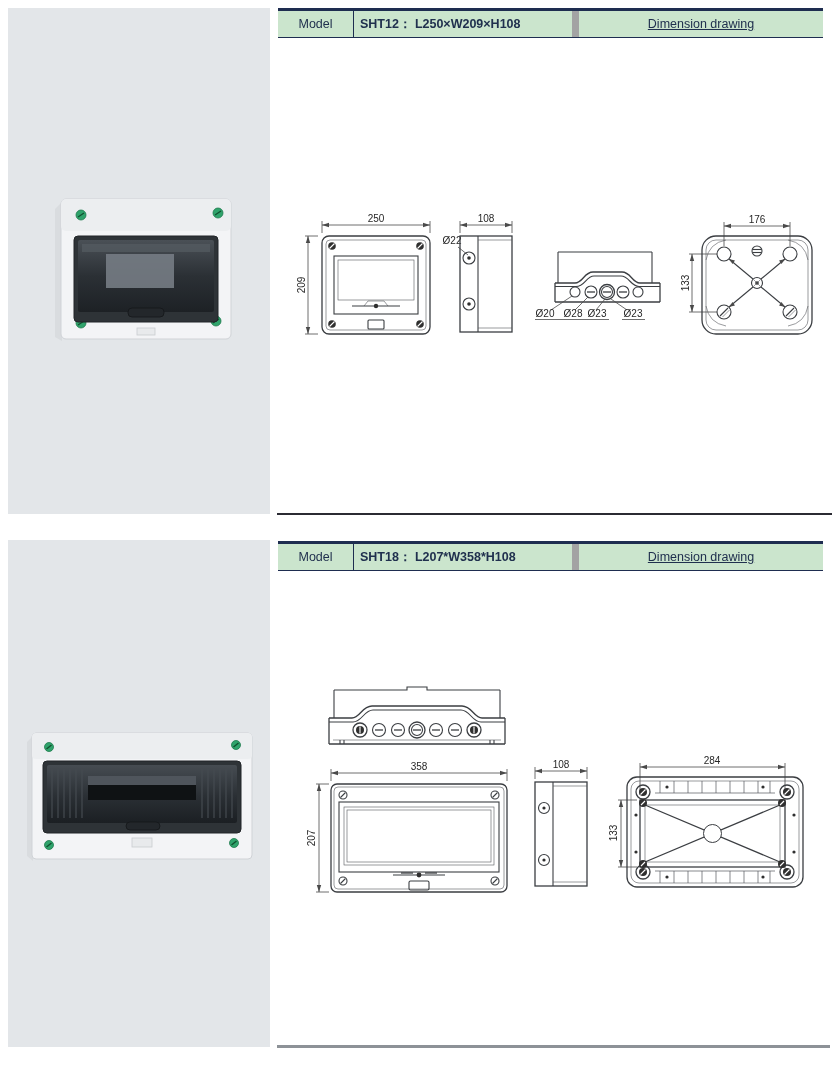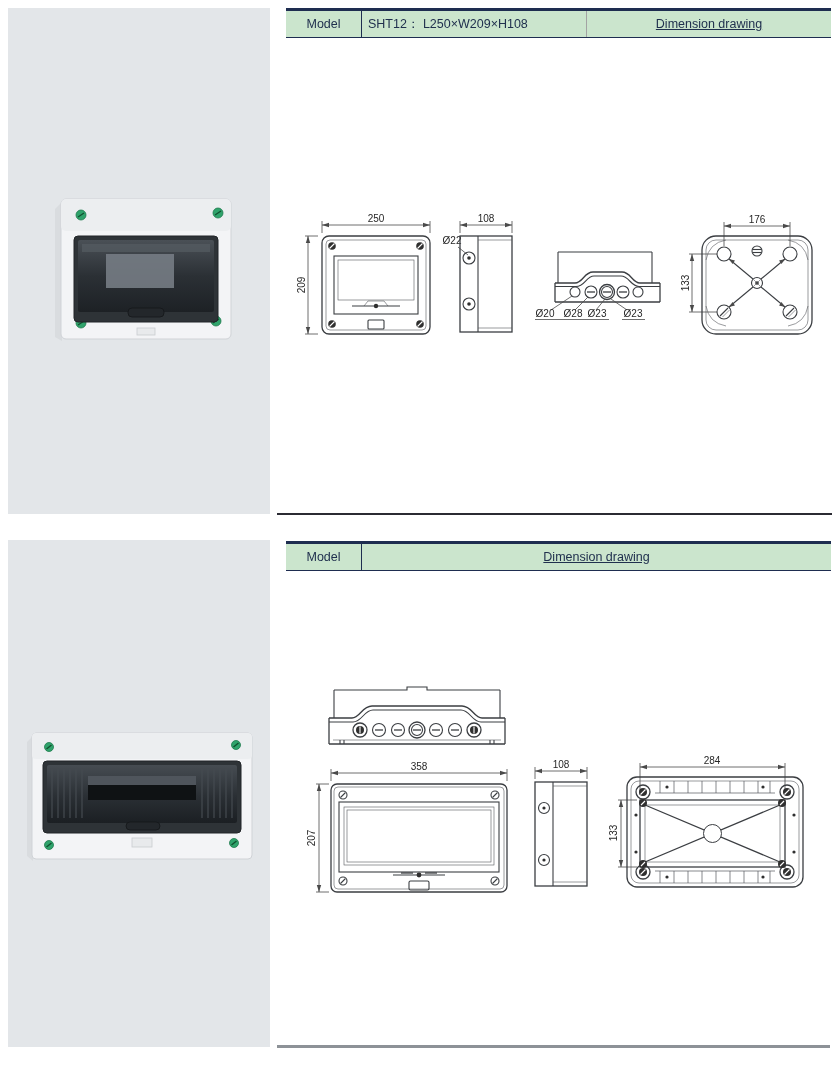--- a/index.html
+++ b/index.html
@@ -5,29 +5,29 @@
   html,body { margin:0; padding:0; background:#ffffff; }
   .page {
     position:relative; width:836px; height:1065px; background:#ffffff;
     font-family:"Liberation Sans", sans-serif; overflow:hidden;
   }
   .photo-panel { position:absolute; left:8px; width:262px; background:#e3e6e9; }
   .photo-panel.p1 { top:8px; height:506px; }
   .photo-panel.p2 { top:540px; height:507px; }
 
   .spec-header {
-    position:absolute; left:286px; width:545px; height:26px;
+    position:absolute; left:278px; width:545px; height:26px;
     background:#cbe5cd; border-top:3px solid #1e2d50; border-bottom:1px solid #1e2d50;
     display:flex; align-items:stretch; color:#20304e; font-size:12.5px;
   }
   .spec-header.h1 { top:8px; }
   .spec-header.h2 { top:541px; }
   .cell { display:flex; align-items:center; }
   .cell.model { width:75px; justify-content:center; border-right:1px solid #1e2d50; }
-  .cell.spec  { width:225px; padding-left:6px; border-right:1px solid #a3a3a3; box-sizing:border-box; }
+  .cell.spec  { width:225px; padding-left:6px; border-right:7px solid #a3a3a3; box-sizing:border-box;font-weight:bold; }
   .cell.dim   { flex:1; justify-content:center;text-decoration:underline; }
 
   .rule { position:absolute; }
   .rule.r1 { left:277px; top:513px; width:555px; height:2px; background:#2b2b33; }
   .rule.r2 { left:277px; top:1045px; width:553px; height:3px; background:#8d9297; }
 
   .drawing { position:absolute; }
 
   
   .ln   { stroke:#3b3e42; stroke-width:1.1; fill:none; }
@@ -259,20 +259,21 @@
       </g>
       <rect x="66" y="50" width="108" height="24" fill="#0f1214"></rect>
       <rect x="66" y="50" width="108" height="9" fill="#5b6269" opacity="0.85"></rect>
       <rect class="handle" x="104" y="96" width="34" height="8" rx="4"></rect>
       <rect x="110" y="112" width="20" height="9" fill="#e8eaec" stroke="#c9ccd0" stroke-width="0.8"></rect>
     </svg>
   </div>
 
   <div class="spec-header h2">
     <div class="cell model">Model</div>
+    <div class="cell spec">SHT18： L207*W358*H108</div>
     <div class="cell dim">Dimension drawing</div>
   </div>
 
   <svg class="drawing" style="left:322px;top:684px" width="190" height="68">
     <path class="ln" d="M12,6 H85 V3 H105 V6 H178"></path>
     <line class="ln" x1="12" y1="6" x2="12" y2="34"></line>
       <line class="ln" x1="178" y1="6" x2="178" y2="34"></line>
     <line class="lnb" x1="7" y1="34" x2="7" y2="60"></line>
       <line class="lnb" x1="183" y1="34" x2="183" y2="60"></line>
     <line class="lnb" x1="7" y1="60" x2="183" y2="60"></line>

